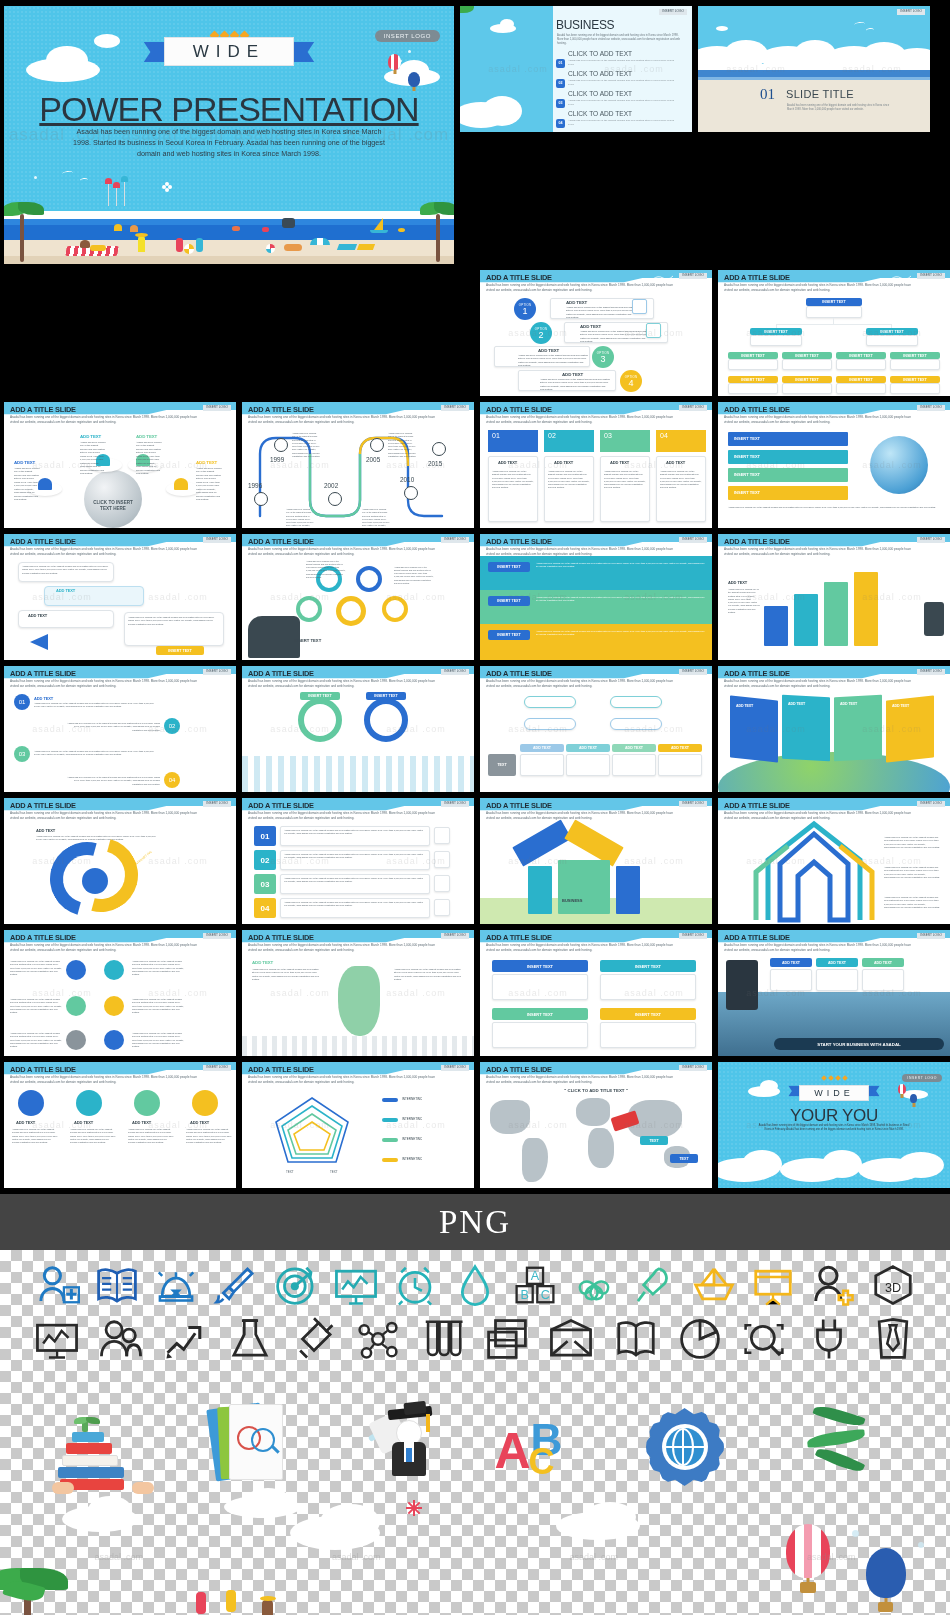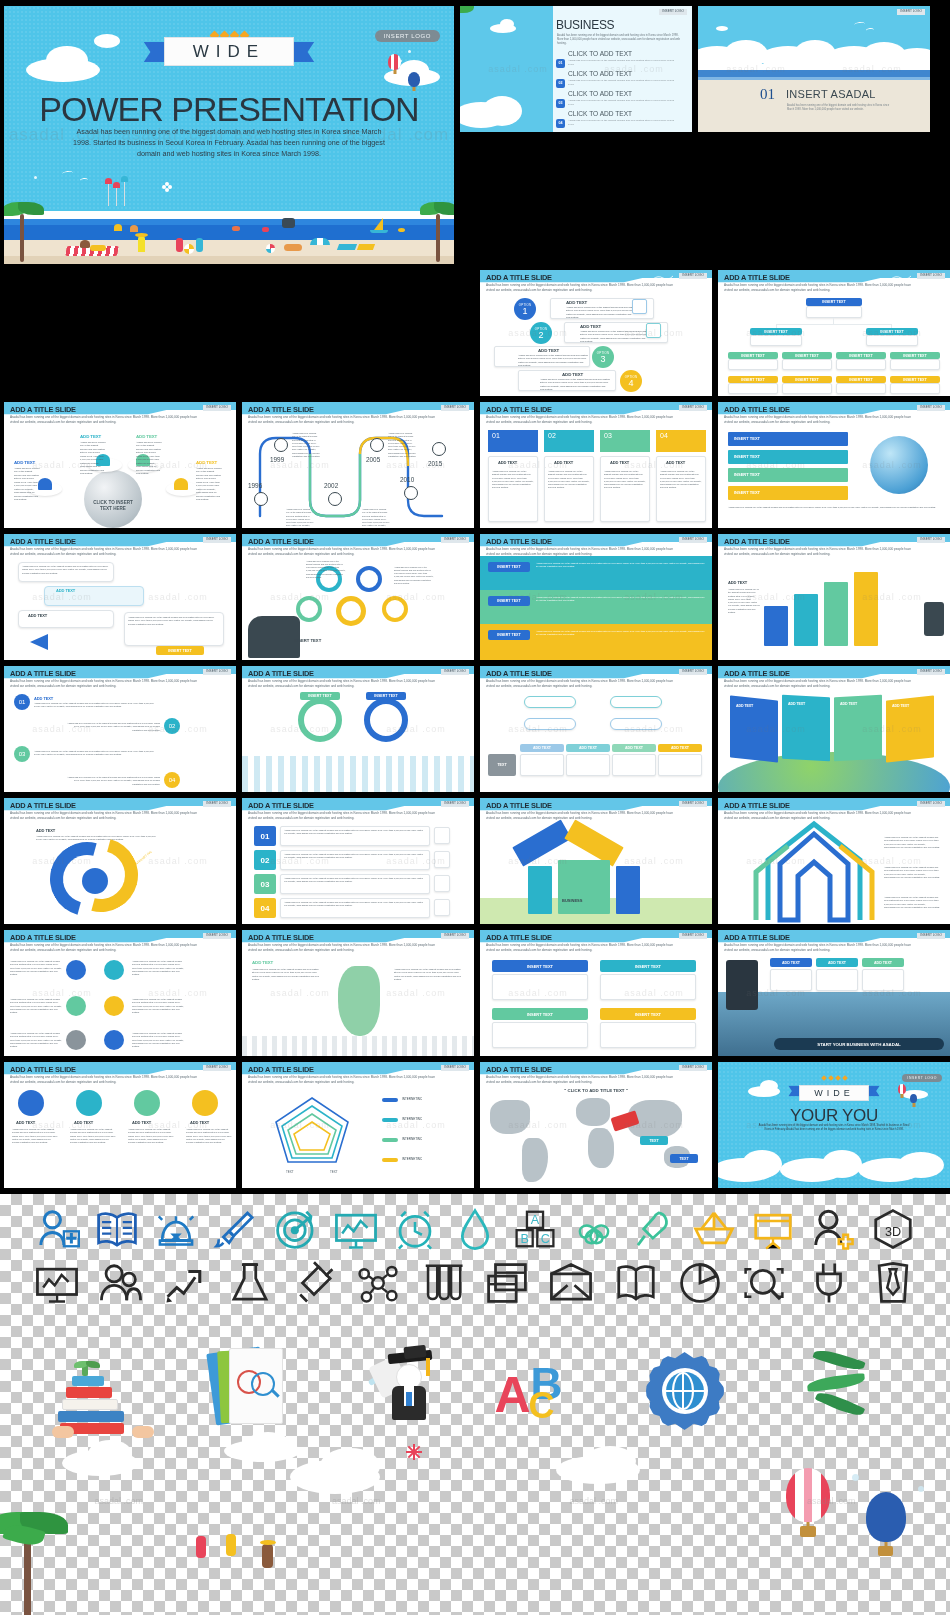--- a/index.html
+++ b/index.html
@@ -155,21 +155,21 @@
               <i></i>
               <i></i>
           </div>
           <div class="ribbon">
             <span class="tail l"></span>
             <span class="tail r"></span>
             <span class="box">WIDE</span>
           </div>
         </div>
 
-        <div class="hero-title" style="top:84px;">POWER PRESENTATION</div>
+        <div class="hero-title" style="top:84px;text-decoration:underline;">POWER PRESENTATION</div>
         <div class="hero-sub" style="top:120px;">Asadal has been running one of the biggest domain and web hosting sites in Korea since March 1998. Started its business in Seoul Korea in February. Asadal has been running one of the biggest domain and web hosting sites in Korea since March 1998.</div>
 
         <div class="gull" style="left:58px;top:165px;"></div>
         <div class="gull" style="left:76px;top:172px;width:8px;"></div>
         <div class="flower" style="left:158px;top:176px;">
           <i style="left:3px;top:0"></i>
             <i style="left:0;top:3px"></i>
             <i style="left:6px;top:3px"></i>
             <i style="left:3px;top:6px"></i>
         </div>
@@ -287,21 +287,21 @@
         <div class="cl" style="left:128px;top:40px;width:56px;height:24px;"></div>
         <div class="cl" style="left:164px;top:36px;width:44px;height:26px;"></div>
         <div class="cl" style="left:196px;top:42px;width:46px;height:22px;"></div>
         <div style="position:absolute;left:0;right:0;top:58px;height:6px;background:#fff;"></div>
         <div class="gull" style="left:156px;top:16px;"></div>
         <div class="gull" style="left:168px;top:22px;width:8px;"></div>
         <div class="s-logo">INSERT LOGO</div>
         <div style="position:absolute;left:0;right:0;top:64px;height:7px;background:#3f86cf;"></div>
         <div style="position:absolute;left:0;right:0;top:71px;height:3px;background:#7fb6e4;"></div>
         <div style="position:absolute;left:62px;top:80px;font-family:'Liberation Serif',serif;font-size:15px;color:#1e4f8f;">01</div>
-        <div style="position:absolute;left:88px;top:82px;font-size:11px;color:#3a4850;letter-spacing:.3px;">INSERT ASADAL</div>
+        <div style="position:absolute;left:88px;top:82px;font-size:11px;color:#3a4850;letter-spacing:.3px;">SLIDE TITLE</div>
         <div style="position:absolute;left:89px;right:40px;top:98px;font-size:2.6px;line-height:1.5;color:#7a848b;">Asadal has been running one of the biggest domain and web hosting sites in Korea since March 1998. More than 1,000,000 people have visited our website.</div>
         <div class="wm">
             <span>asadal .com</span>
             <span>asadal .com</span>
           </div>
       </div>
     </div>
 
     <div class="row">
       <div class="slide std" style="visibility:hidden"></div>
@@ -1004,20 +1004,23 @@
         <div class="cl" style="left:140px;top:96px;width:64px;height:24px;"></div>
         <div class="cl" style="left:180px;top:90px;width:46px;height:26px;"></div>
         <div class="wm">
             <span>asadal .com</span>
             <span>asadal .com</span>
           </div>
       </div>
     </div>
   </div>
 
+  <div class="png-band">
+    <span>PNG</span>
+  </div>
 
   <div class="checker" style="height:475px;">
 
     <div class="iconrow" style="padding-top:12px;">
       <div class="ic">
           <svg viewBox="0 0 40 40">
             <circle cx="16" cy="12" r="7" fill="none" stroke="#1f7ac4" stroke-width="2.6"></circle>
             <path d="M6 34c0-7 5-11 10-11s10 4 10 11" fill="none" stroke="#1f7ac4" stroke-width="2.6"></path>
             <path d="M28 28h9M32.5 23.5v9" stroke="#1f7ac4" stroke-width="2.6" fill="none"></path>
             <rect x="26" y="22" width="13" height="13" fill="none" stroke="#1f7ac4" stroke-width="2"></rect>

